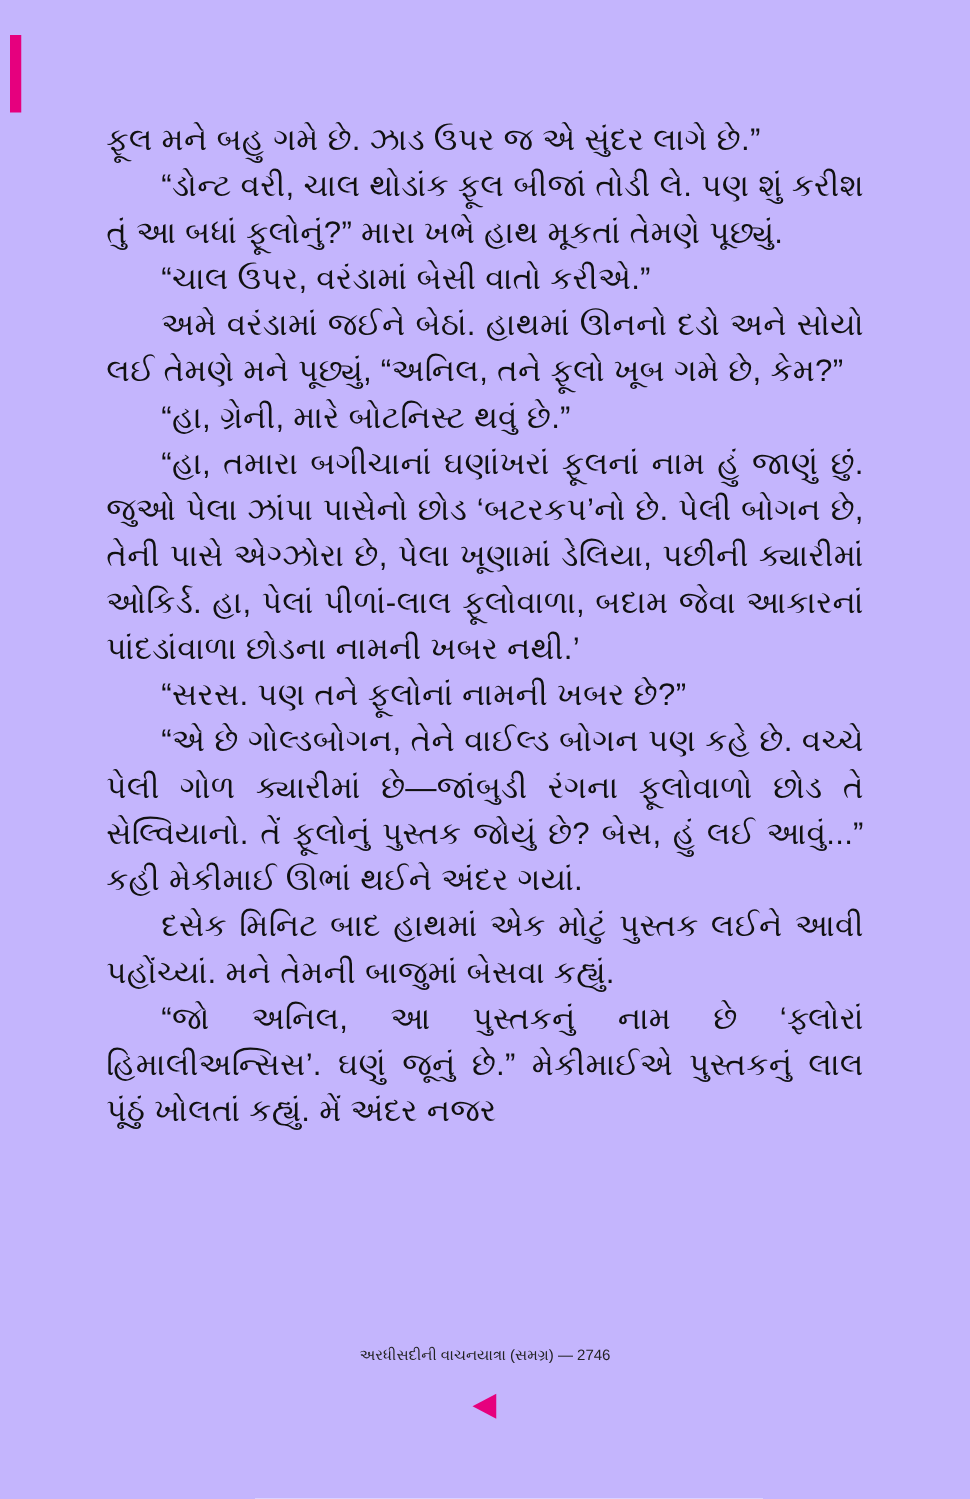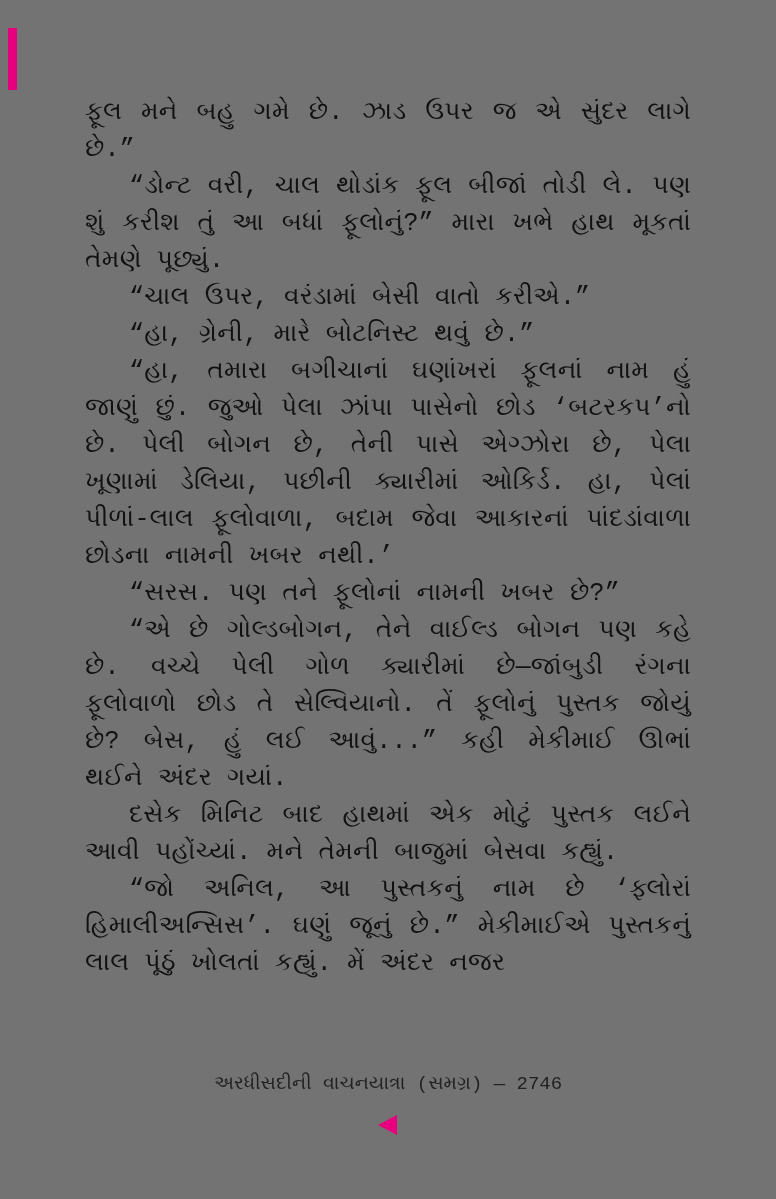--- a/index.html
+++ b/index.html
@@ -4,23 +4,23 @@
 <style>
   html, body {
     margin: 0;
     padding: 0;
     background: #ffffff;
   }
   .page {
     position: relative;
     width: 776px;
     height: 1199px;
-    background: #737373;
+    background: #c4b5fd;
     overflow: hidden;
-    font-family: Liberation Mono, monospace;
+    font-family: Liberation Sans, sans-serif;
   }
   .bookmark-bar {
     position: absolute;
     left: 8px;
     top: 28px;
     width: 9px;
     height: 62px;
   }
   .text-block {
     position: absolute;
@@ -39,21 +39,21 @@
   }
   .para.indent {
     text-indent: 44px;
   }
   .footer {
     position: absolute;
     left: 0;
     top: 1072px;
     width: 776px;
     text-align: center;
-    font-size: 19px;
+    font-size: 12px;
     line-height: 24px;
     color: #222222;
   }
   .nav-triangle {
     position: absolute;
     left: 378px;
     top: 1115px;
     width: 0;
     height: 0;
     border-top: 10px solid transparent;
@@ -67,20 +67,21 @@
 <body>
 
 <div class="page">
 
   <div class="bookmark-bar" style="background: rgb(230, 0, 126);"></div>
 
   <div class="text-block">
       <p class="para">ફૂલ મને બહુ ગમે છે. ઝાડ ઉપર જ એ સુંદર લાગે છે.”</p>
       <p class="para indent">“ડોન્ટ વરી, ચાલ થોડાંક ફૂલ બીજાં તોડી લે. પણ શું કરીશ તું આ બધાં ફૂલોનું?” મારા ખભે હાથ મૂકતાં તેમણે પૂછ્યું.</p>
       <p class="para indent">“ચાલ ઉપર, વરંડામાં બેસી વાતો કરીએ.”</p>
+      <p class="para indent">અમે વરંડામાં જઈને બેઠાં. હાથમાં ઊનનો દડો અને સોયો લઈ તેમણે મને પૂછ્યું, “અનિલ, તને ફૂલો ખૂબ ગમે છે, કેમ?”</p>
       <p class="para indent">“હા, ગ્રેની, મારે બોટનિસ્ટ થવું છે.”</p>
       <p class="para indent">“હા, તમારા બગીચાનાં ઘણાંખરાં ફૂલનાં નામ હું જાણું છું. જુઓ પેલા ઝાંપા પાસેનો છોડ ‘બટરકપ’નો છે. પેલી બોગન છે, તેની પાસે એગ્ઝોરા છે, પેલા ખૂણામાં ડેલિયા, પછીની ક્યારીમાં ઓકિર્ડ. હા, પેલાં પીળાં-લાલ ફૂલોવાળા, બદામ જેવા આકારનાં પાંદડાંવાળા છોડના નામની ખબર નથી.’</p>
       <p class="para indent">“સરસ. પણ તને ફૂલોનાં નામની ખબર છે?”</p>
       <p class="para indent">“એ છે ગોલ્ડબોગન, તેને વાઈલ્ડ બોગન પણ કહે છે. વચ્ચે પેલી ગોળ ક્યારીમાં છે—જાંબુડી રંગના ફૂલોવાળો છોડ તે સેલ્વિયાનો. તેં ફૂલોનું પુસ્તક જોયું છે? બેસ, હું લઈ આવું...” કહી મેકીમાઈ ઊભાં થઈને અંદર ગયાં.</p>
       <p class="para indent">દસેક મિનિટ બાદ હાથમાં એક મોટું પુસ્તક લઈને આવી પહોંચ્યાં. મને તેમની બાજુમાં બેસવા કહ્યું.</p>
       <p class="para indent">“જો અનિલ, આ પુસ્તકનું નામ છે ‘ફ્લોરાં હિમાલીઅન્સિસ’. ઘણું જૂનું છે.” મેકીમાઈએ પુસ્તકનું લાલ પૂંઠું ખોલતાં કહ્યું. મેં અંદર નજર</p>
     </div>
 
   <div class="footer">અરધીસદીની વાચનયાત્રા (સમગ્ર) — 2746</div>
 

